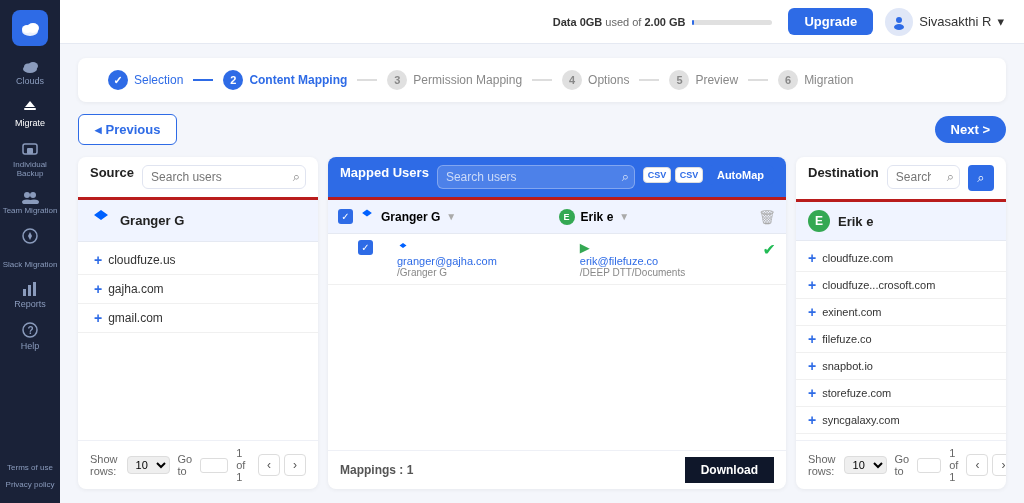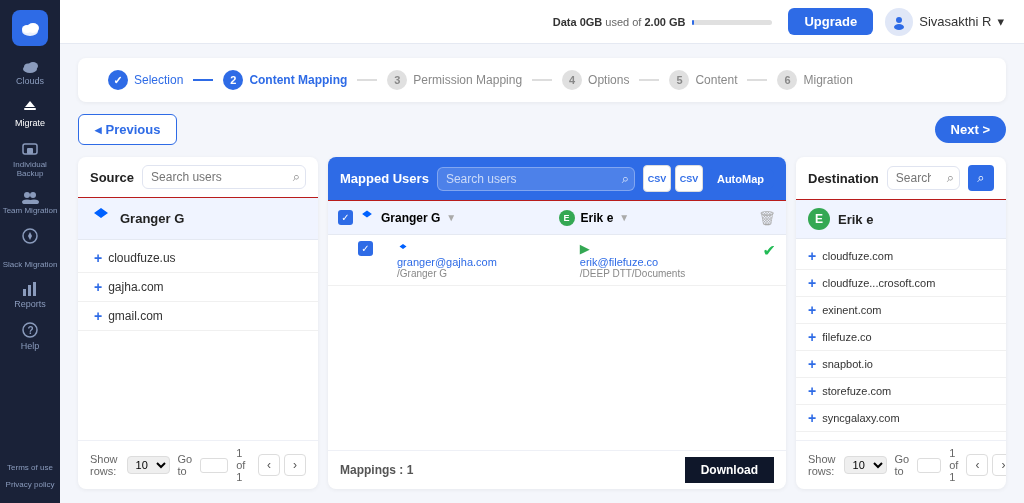--- a/index.html
+++ b/index.html
@@ -147,23 +147,23 @@
       box-shadow: 0 1px 4px rgba(0,0,0,0.06);
       display: flex;
       flex-direction: column;
       overflow: hidden;
     }
     .panel-source { flex: 0 0 240px; }
     .panel-mapped { flex: 1; }
     .panel-dest { flex: 0 0 210px; }
 
     .panel-header {
-      display: flex; align-items: center; gap: 8px;
+      display: flex; align-items: flex-start; gap: 8px;
       padding: 8px 12px;
-      border-bottom: 1px solid #b91c1c;
+      border-bottom: 3px solid #b91c1c;
     }
     .panel-title {
       font-weight: 700; font-size: 13px; color: #222;
     }
     .panel-search {
       flex: 1;
       position: relative;
     }
     .panel-search input {
       width: 100%; border: 1.5px solid #e0e4f0; border-radius: 6px;
@@ -203,21 +203,21 @@
       border: 1px solid #ddd; background: white; border-radius: 4px;
       width: 22px; height: 22px; display: flex; align-items: center; justify-content: center;
       cursor: pointer; font-size: 12px; color: #555;
     }
 
     
     .mapped-header-row {
       display: flex; align-items: center; gap: 4px;
     }
     .csv-btn {
-      width: 28px; height: 27px;
+      width: 28px; height: 16px;
       border: 1.5px solid #ddd; border-radius: 4px; background: white;
       display: flex; align-items: center; justify-content: center; font-size: 9px;
       font-weight: 700; color: #2e6be6; cursor: pointer;
     }
     .automap-btn {
       background: #2e6be6; color: white; border: none; border-radius: 6px;
       padding: 4px 10px; font-size: 11px; font-weight: 600; cursor: pointer;
     }
 
     .mapped-user-row {
@@ -412,21 +412,21 @@
         <span class="step-label">Permission Mapping</span>
       </div>
       <div class="stepper-connector"></div>
       <div class="step">
         <div class="step-num">4</div>
         <span class="step-label">Options</span>
       </div>
       <div class="stepper-connector"></div>
       <div class="step">
         <div class="step-num">5</div>
-        <span class="step-label">Content</span>
+        <span class="step-label">Preview</span>
       </div>
       <div class="stepper-connector"></div>
       <div class="step">
         <div class="step-num">6</div>
         <span class="step-label">Migration</span>
       </div>
     </div>
 
     <div class="nav-row">
       <button class="prev-btn">◂ <span>Previous</span></button>

